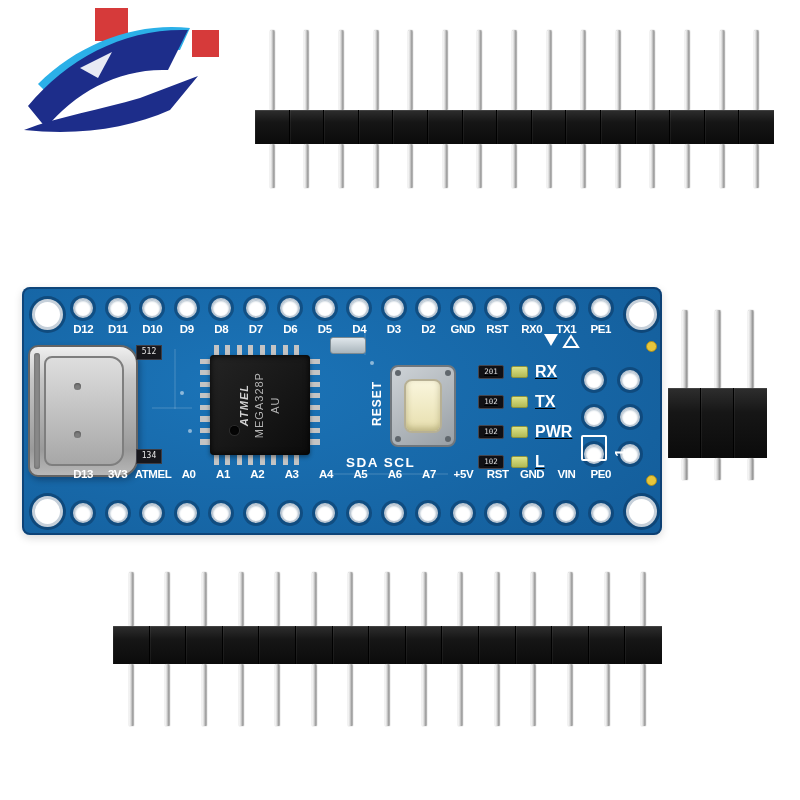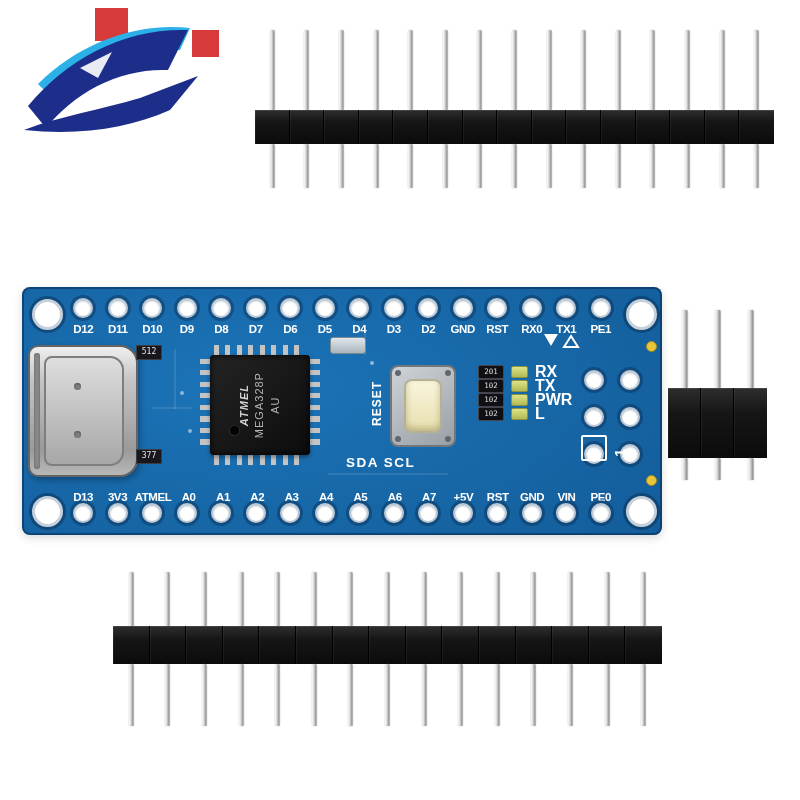--- a/index.html
+++ b/index.html
@@ -35,21 +35,21 @@
          box-shadow:inset 0 0 0 2px rgba(0,10,40,0.35), 0 3px 8px rgba(0,0,0,0.15);}
   .hole{width:16px;height:16px;border-radius:50%;background:#ffffff;border:2px solid #bcc8d4;
         box-shadow:0 0 0 3px rgba(8,46,84,0.45), inset 0 1px 2px #a9bac8;box-sizing:content-box;}
   .corner-hole{position:absolute;width:25px;height:25px;border-radius:50%;background:#fff;
         border:3px solid #c6d0da;box-shadow:0 0 0 3px rgba(8,46,84,0.5);}
   .ch-tl{left:10px;top:12px}.ch-tr{left:604px;top:12px}.ch-bl{left:10px;top:209px}.ch-br{left:604px;top:209px}
   .hole-row{position:absolute;left:44px;width:552px;display:flex;}
   .holes-top{top:11px}.holes-bottom{top:216px}
   .hole-cell{flex:1;display:flex;justify-content:center;}
   .label-row{position:absolute;left:44px;width:552px;display:flex;align-items:flex-end;}
-  .labels-top{top:36px}.labels-bottom{top:204px}
+  .labels-top{top:36px}.labels-bottom{top:181px}
   .pin-label{flex:1;text-align:center;color:#fff;font-weight:700;font-size:11.5px;letter-spacing:-0.4px;}
 
   
   .usb{position:absolute;left:6px;top:58px;width:106px;height:128px;
        background:linear-gradient(180deg,#efefef,#c6c6c6 25%,#9a9a9a 80%,#b8b8b8);
        border:2px solid #646464;border-radius:10px 18px 18px 10px;box-shadow:2px 3px 6px rgba(0,0,20,.30);}
   .usb-inner{position:absolute;left:14px;top:9px;right:12px;bottom:9px;border:2px solid #7e7e7e;
        border-radius:8px 14px 14px 8px;background:linear-gradient(180deg,#dedede,#a7a7a7);}
   .usb-lip{position:absolute;left:4px;top:6px;bottom:6px;width:6px;background:#8a8a8a;border-radius:3px;
        box-shadow:inset 0 0 3px #5f5f5f;}
@@ -84,21 +84,21 @@
        background:linear-gradient(145deg,#ced3d7,#989fa5);border:2px solid #70777d;}
   .rivet{position:absolute;width:6px;height:6px;border-radius:50%;background:#60676d;}
   .rv-tl{left:3px;top:3px}.rv-tr{right:3px;top:3px}.rv-bl{left:3px;bottom:3px}.rv-br{right:3px;bottom:3px}
   .reset-cap{position:absolute;inset:12px;border-radius:8px;border:2px solid #b7b094;
        background:linear-gradient(180deg,#faf6dd,#e7dfae);box-shadow:inset 0 -3px 6px rgba(120,110,60,.4);}
   .reset-label{position:absolute;left:348px;top:80px;height:74px;display:flex;align-items:center;}
   .vtext{writing-mode:vertical-rl;transform:rotate(180deg);color:#fff;font-weight:700;}
   .reset-label .vtext{font-size:12px;letter-spacing:1px;}
 
   
-  .led-col{position:absolute;left:456px;top:78px;display:flex;flex-direction:column;row-gap:0;}
+  .led-col{position:absolute;left:456px;top:78px;display:flex;flex-direction:column;row-gap:16px;text-decoration:underline;}
   .led-row{display:flex;align-items:center;height:14px;column-gap:7px;}
   .res{width:24px;height:12px;background:#101014;border:1px solid #45454d;border-radius:2px;
        color:#ddd;font-size:7.5px;line-height:11px;text-align:center;font-family:"DejaVu Sans Mono",monospace;}
   .led-chip{width:15px;height:10px;background:linear-gradient(180deg,#dde387,#b2ba55);
        border:1px solid #8d9340;border-radius:2px;}
   .led-name{color:#fff;font-weight:700;font-size:16px;}
 
   .nano{position:absolute;left:426px;top:160px;width:124px;text-align:right;color:#fff;
        font-size:31px;font-weight:700;font-style:italic;letter-spacing:.5px;}
   .i2c{position:absolute;left:324px;top:168px;color:#fff;font-weight:700;font-size:13.5px;letter-spacing:1.5px;}
@@ -462,21 +462,21 @@
       </div>
 
     <div class="usb">
       <div class="usb-lip"></div>
       <div class="usb-inner"></div>
       <div class="usb-dot d1"></div>
       <div class="usb-dot d2"></div>
     </div>
 
     <div class="smd smd-1">512</div>
-    <div class="smd smd-2">377</div>
+    <div class="smd smd-2">134</div>
 
     <div class="chip">
       <div class="legs legs-top"></div>
       <div class="legs legs-bottom"></div>
       <div class="legs legs-left"></div>
       <div class="legs legs-right"></div>
       <div class="chip-body">
         <div class="pin1-dimple"></div>
       </div>
       <div class="chip-mark">

